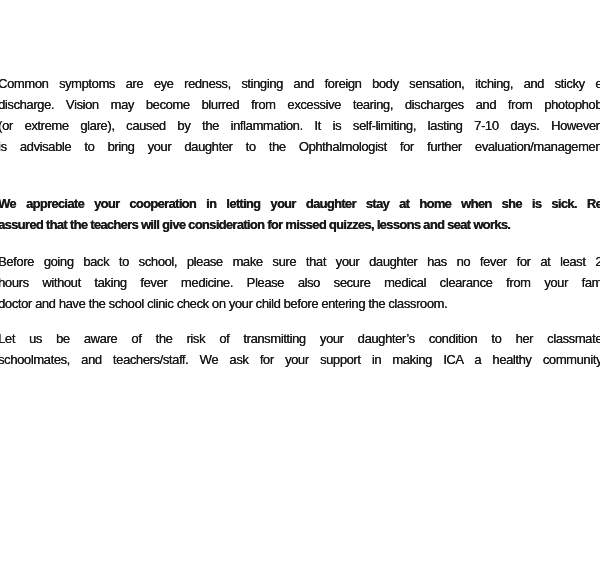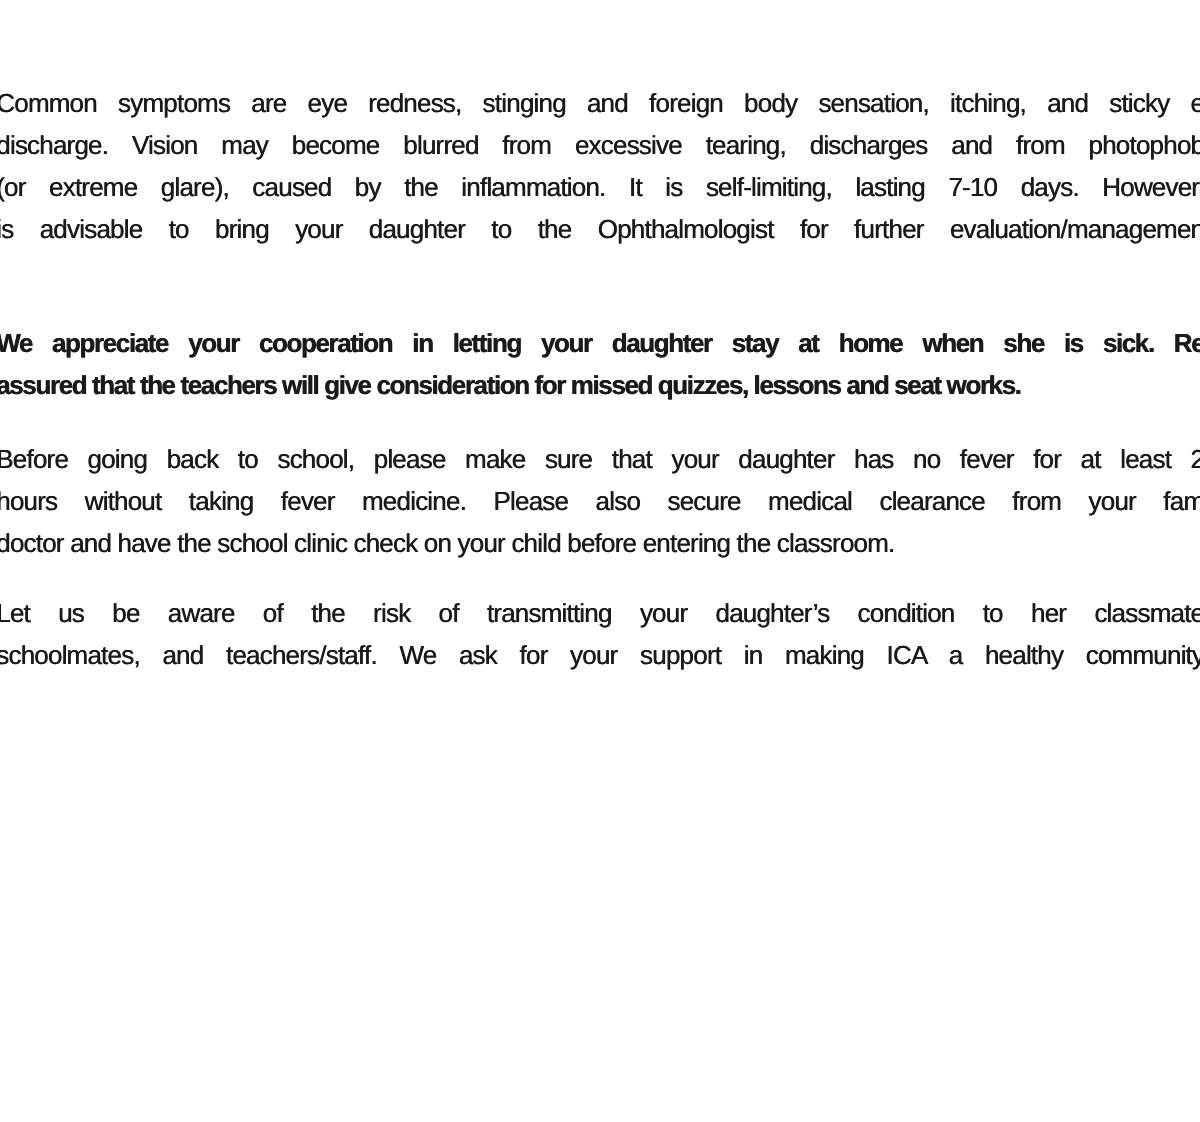--- a/index.html
+++ b/index.html
@@ -10,20 +10,21 @@
     width: 600px;
     height: 561px;
     overflow: hidden;
     position: relative;
     background: #ffffff;
   }
   .page {
     position: absolute;
     inset: 0;
     background: #ffffff;
+    margin-top: 32px;
   }
   .doc {
     position: absolute;
     left: -2px;
     top: 41px;
     width: 604px;
     font-family: "Liberation Sans", "DejaVu Sans", sans-serif;
     font-size: 13px;
     line-height: 21px;
     color: #1a1a1a;

